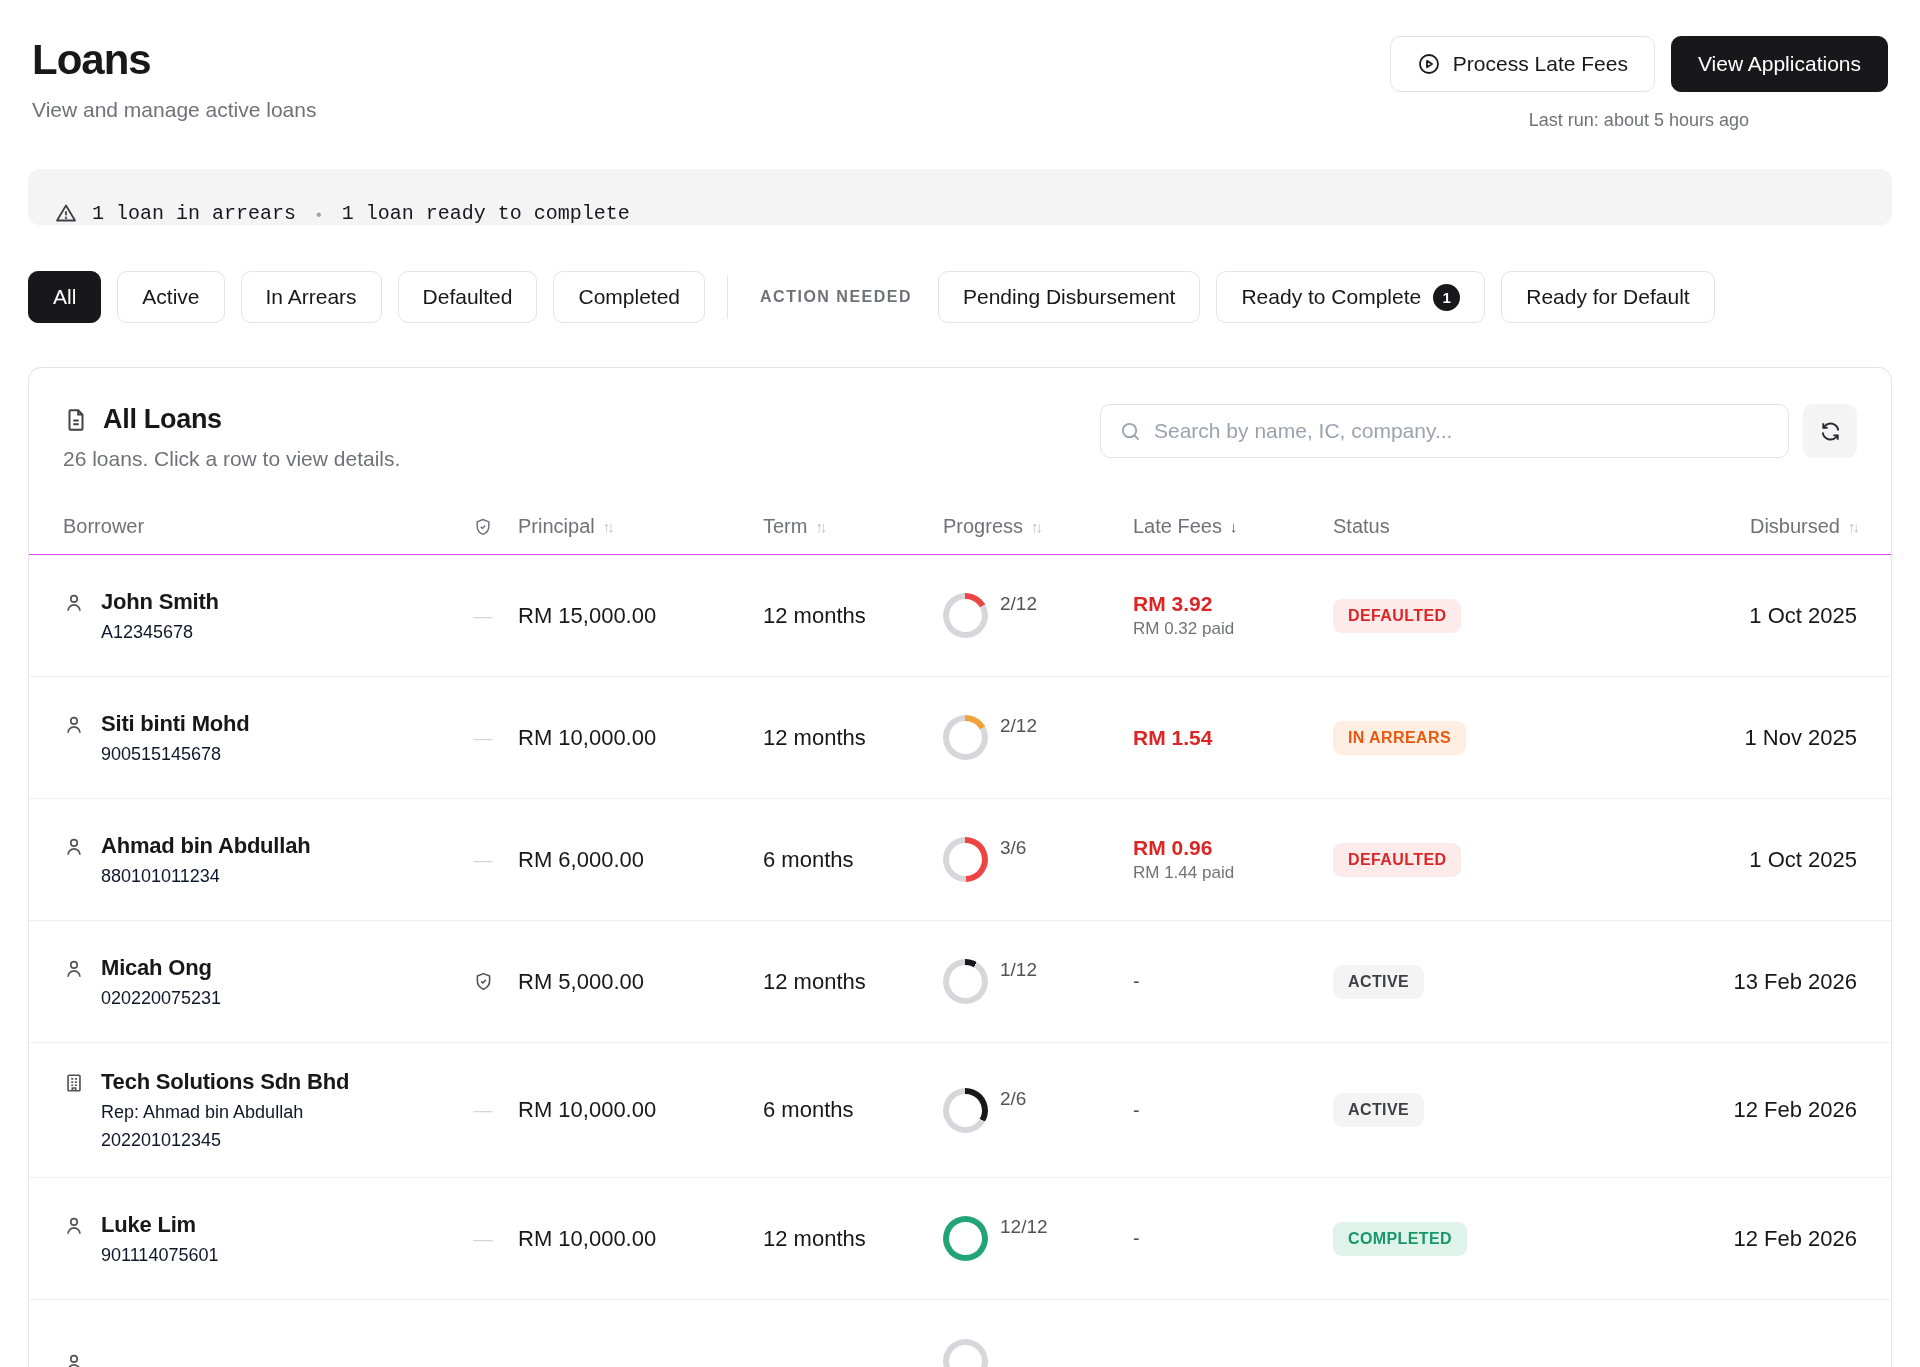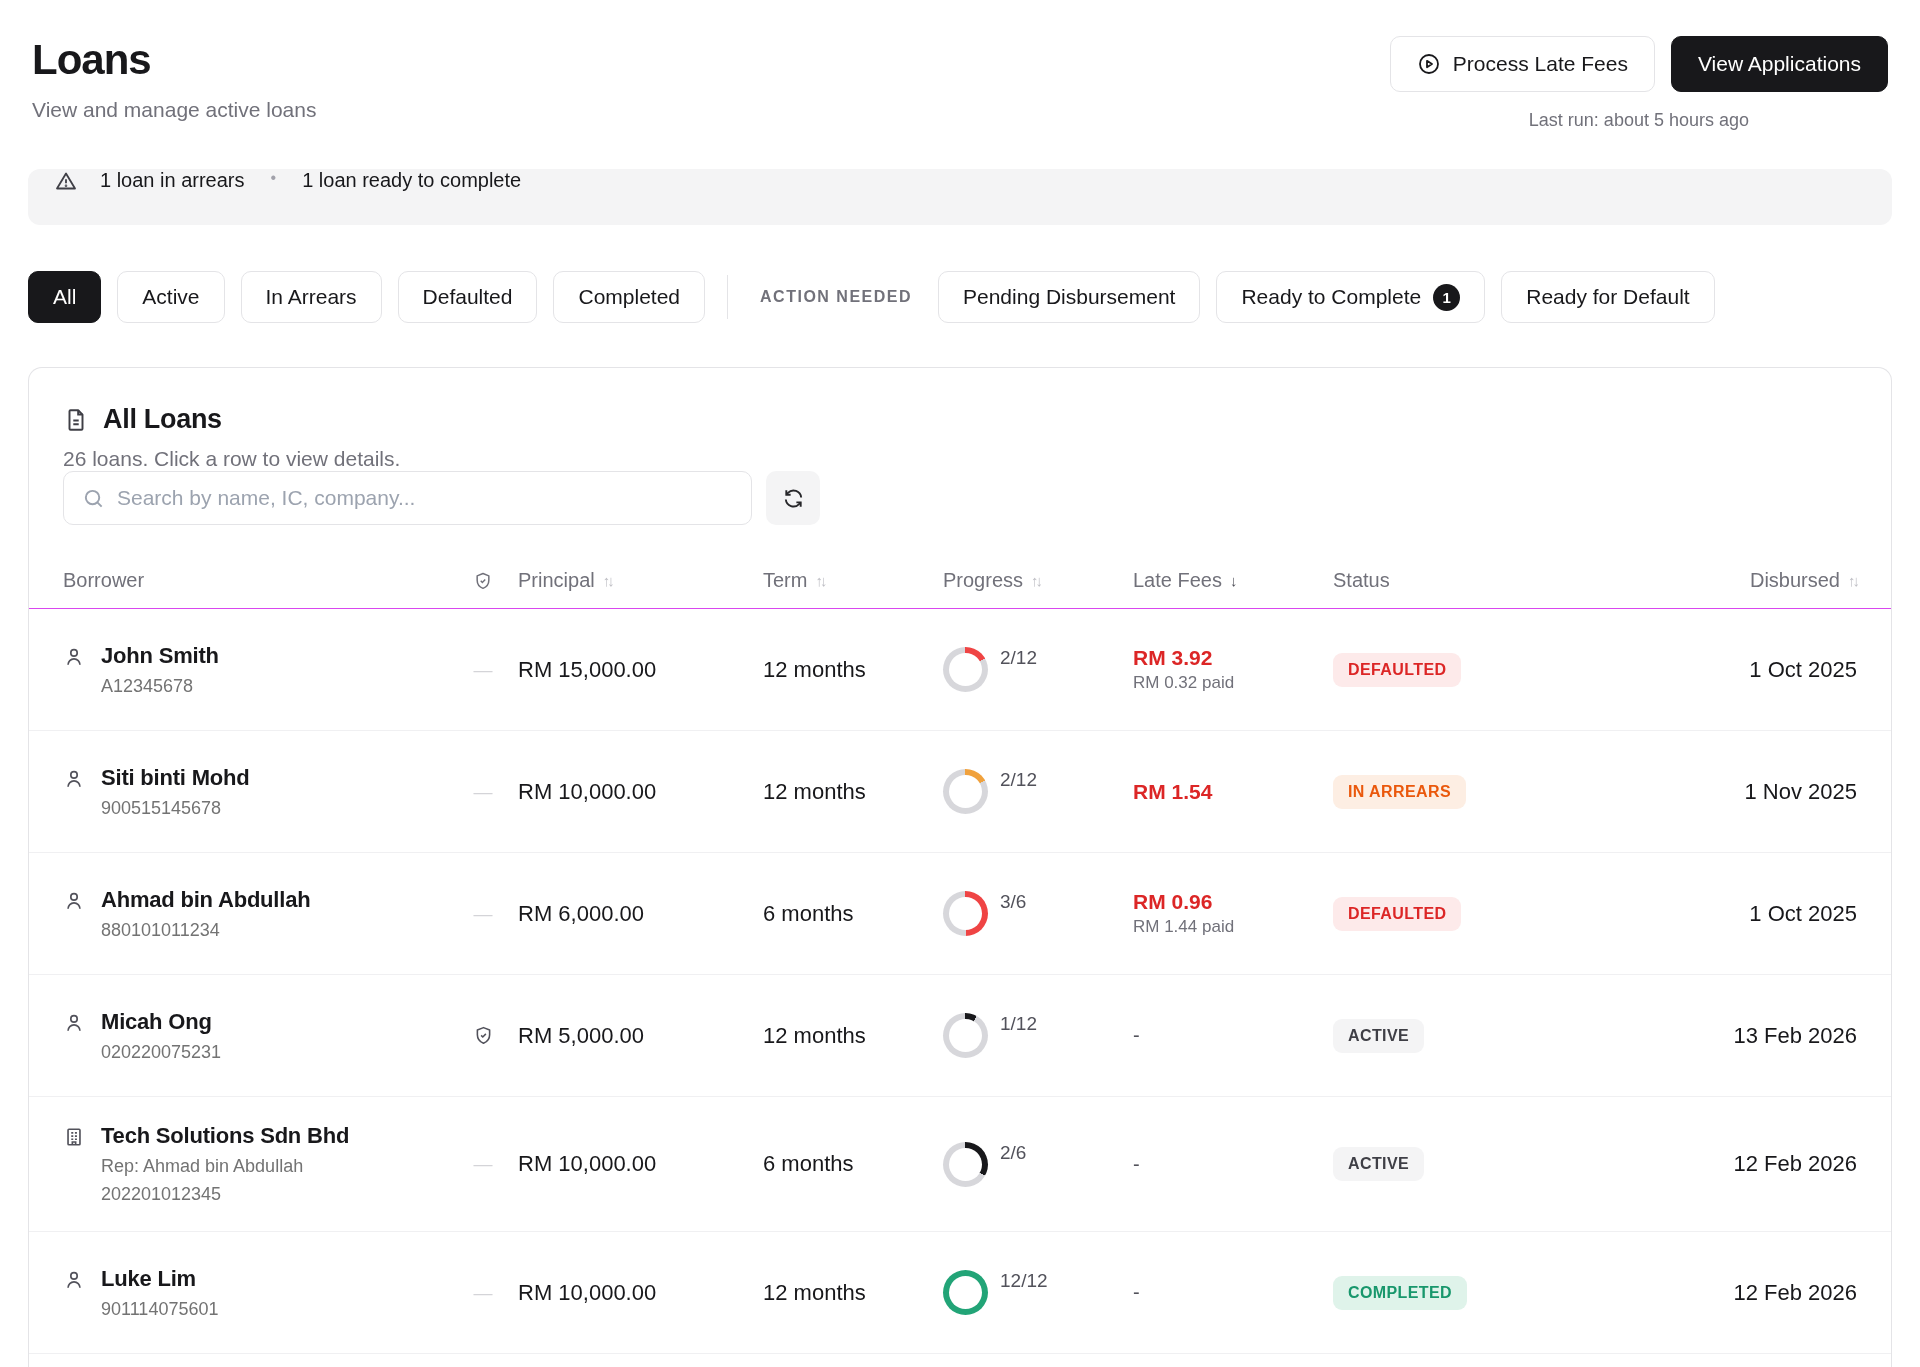--- a/index.html
+++ b/index.html
@@ -15,38 +15,38 @@
   .head-buttons { display:flex; gap:16px; }
   .btn { display:inline-flex; align-items:center; gap:12px; font-size:21px; font-weight:500;
     border-radius:10px; padding:0 26px; height:56px; cursor:pointer; border:1px solid #e4e4e7;
     background:#fff; color:#18181b; font-family:inherit; }
   .btn .ic { width:24px; height:24px; display:inline-flex; }
   .btn-dark { background:#18181b; color:#fff; border-color:#18181b; }
   .last-run { font-size:18px; color:#71717a; margin-top:18px; }
 
   
   .alert { margin-top:38px; background:#f4f4f5; border-radius:12px; height:56px;
-    display:flex; align-items:flex-start; gap:22px; padding:0 26px; font-size:20px; font-weight:500; }
+    display:flex; align-items:flex-end; gap:14px; padding:0 26px; font-size:20px; font-weight:500;font-family:Liberation Mono, monospace; }
   .alert .ic { width:24px; height:24px; color:#3f3f46; display:inline-flex; }
   .alert .dot-sep { color:#a1a1aa; font-size:16px; margin:0 4px; }
 
   
   .filters { display:flex; align-items:center; gap:16px; margin-top:46px; }
   .tab { height:52px; padding:0 24px; border-radius:10px; border:1px solid #e4e4e7; background:#fff;
     font-size:21px; font-weight:500; color:#18181b; display:inline-flex; align-items:center; gap:12px;
     cursor:pointer; font-family:inherit; white-space:nowrap; }
   .tab.active { background:#18181b; color:#fff; border-color:#18181b; }
   .tab .count-badge { background:#18181b; color:#fff; min-width:27px; height:27px; border-radius:50%;
     font-size:15px; font-weight:600; display:inline-flex; align-items:center; justify-content:center; }
   .vdivider { width:1px; height:44px; background:#e4e4e7; margin:0 6px; }
   .action-label { font-size:16px; font-weight:600; letter-spacing:1.5px; color:#71717a; margin:0 10px;text-align:center; }
 
   
   .card { margin-top:44px; border:1px solid #e4e4e7; border-radius:14px 14px 0 0; border-bottom:none; }
-  .card-head { display:flex; justify-content:space-between; align-items:flex-start; padding:36px 34px 28px 34px;flex-direction:column; }
+  .card-head { display:flex; justify-content:space-between; align-items:flex-start; padding:36px 34px 28px 34px; }
   .card-title-row { display:flex; align-items:center; gap:14px; }
   .card-title-row .ic { width:26px; height:26px; color:#3f3f46; display:inline-flex; }
   .card-title { font-size:27px; font-weight:700; letter-spacing:-0.3px; }
   .card-subtitle { font-size:21px; color:#71717a; margin-top:12px; }
   .card-head-right { display:flex; gap:14px; align-items:center; }
   .search-box { width:689px; height:54px; border:1px solid #e4e4e7; border-radius:10px;
     display:flex; align-items:center; gap:12px; padding:0 18px; }
   .search-box .ic { width:23px; height:23px; color:#9ca3af; display:inline-flex; flex:none; }
   .search-box input { border:none; outline:none; font-size:21px; flex:1; color:#18181b;
     font-family:inherit; background:transparent; }
@@ -65,21 +65,21 @@
   .sort-ic { font-size:15px; color:#c0c0c6; letter-spacing:-3px; }
   .sort-ic.active { color:#52525b; letter-spacing:0; }
   .th .ic { width:20px; height:20px; color:#71717a; display:inline-flex; }
 
   .trow { border-bottom:1px solid #f0f0f2; height:122px; cursor:pointer; }
   .trow.tall { height:135px; }
   .trow.partial { border-bottom:none; }
   .borrower { display:flex; gap:16px; align-items:flex-start; }
   .borrower .ic { width:22px; height:22px; color:#52525b; margin-top:3px; flex:none; display:inline-flex; }
   .b-name { font-size:22px; font-weight:600; letter-spacing:-0.2px; }
-  .b-sub { font-size:18px; color:#737373; margin-top:7px; }
+  .b-sub { font-size:18px; color:#0f172a; margin-top:7px; }
   .g-cell { display:flex; justify-content:center; color:#d4d4d8; font-size:19px; }
   .g-cell .ic { width:21px; height:21px; color:#52525b; display:inline-flex; }
   .cell-main { font-size:22px; }
   .progress-cell { display:flex; gap:12px; }
   .donut { width:45px; height:45px; border-radius:50%; position:relative; flex:none; }
   .donut::after { content:""; position:absolute; inset:6px; background:#fff; border-radius:50%; }
   .p-label { font-size:19px; color:#52525b; }
   .fee-main { font-size:21px; font-weight:600; color:#dc2626; }
   .fee-sub { font-size:17px; color:#71717a; margin-top:3px; }
   .fee-none { font-size:20px; color:#52525b; }

